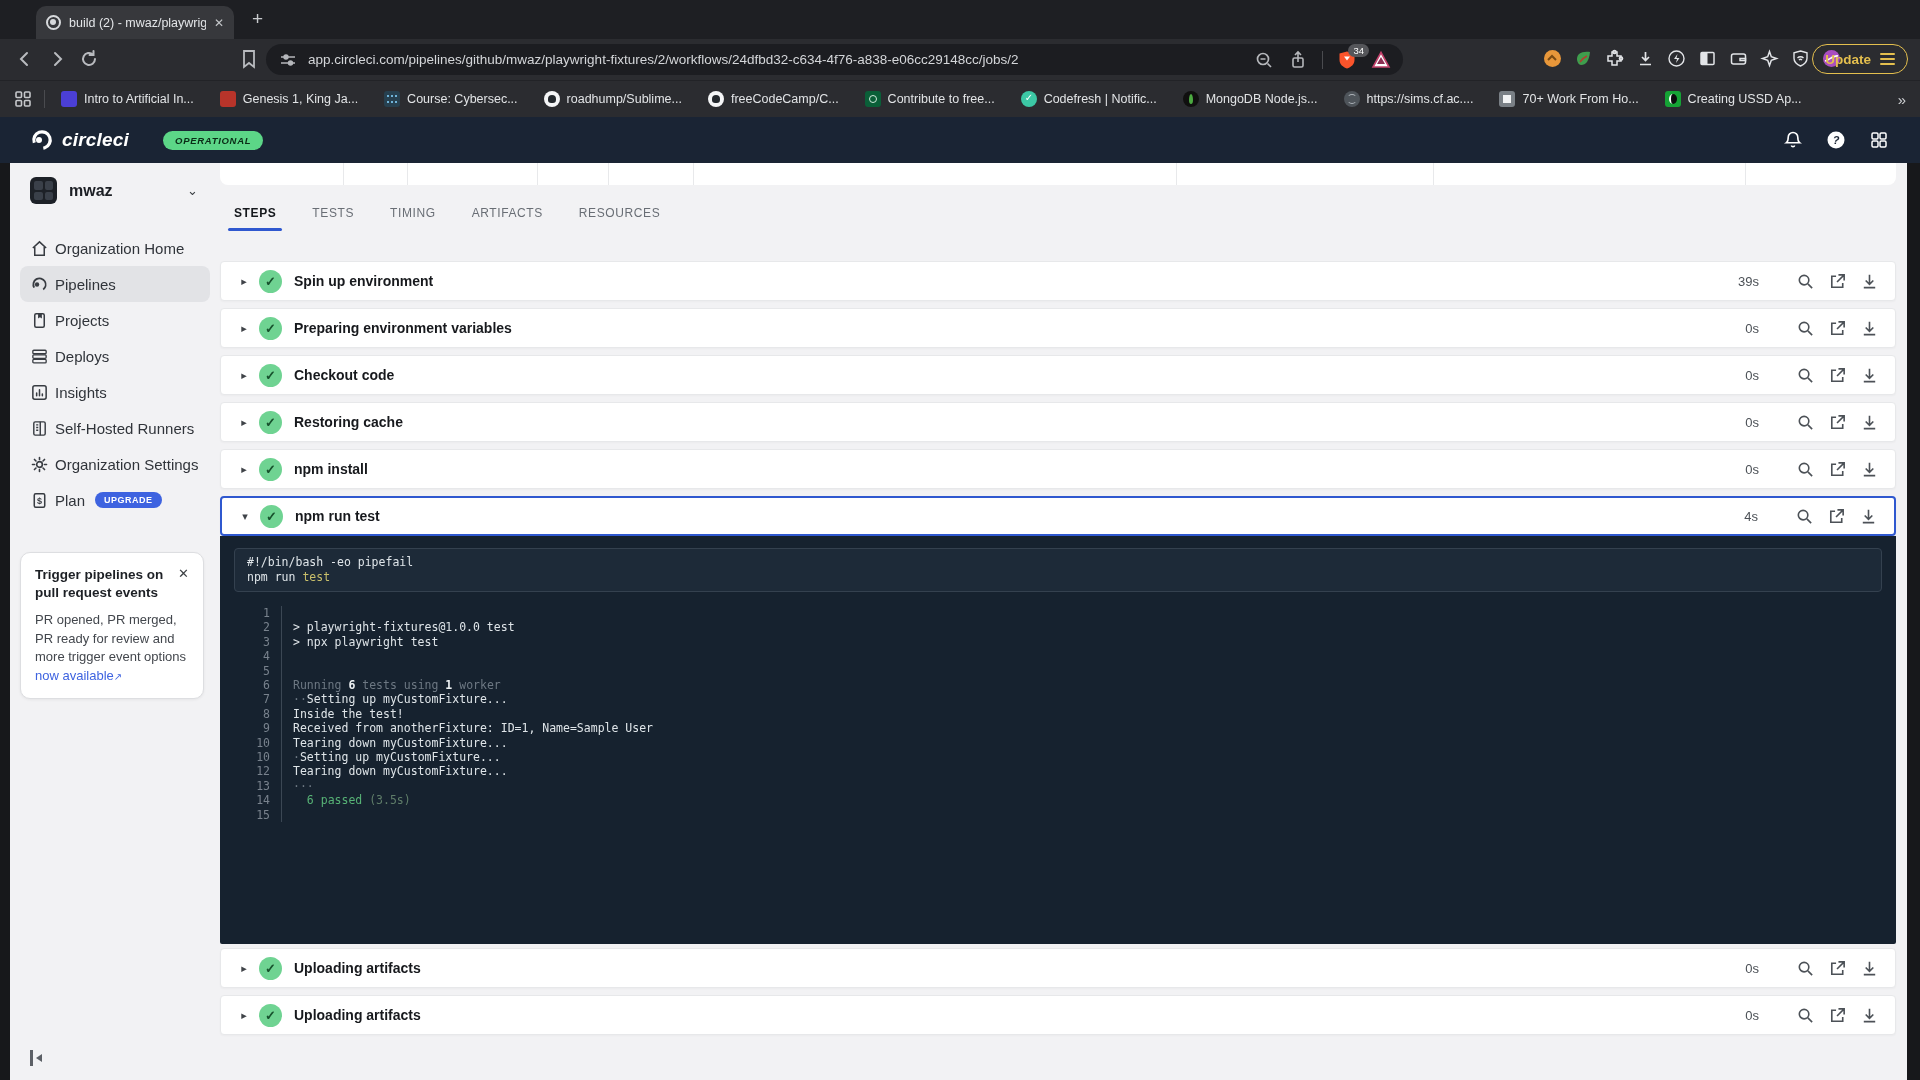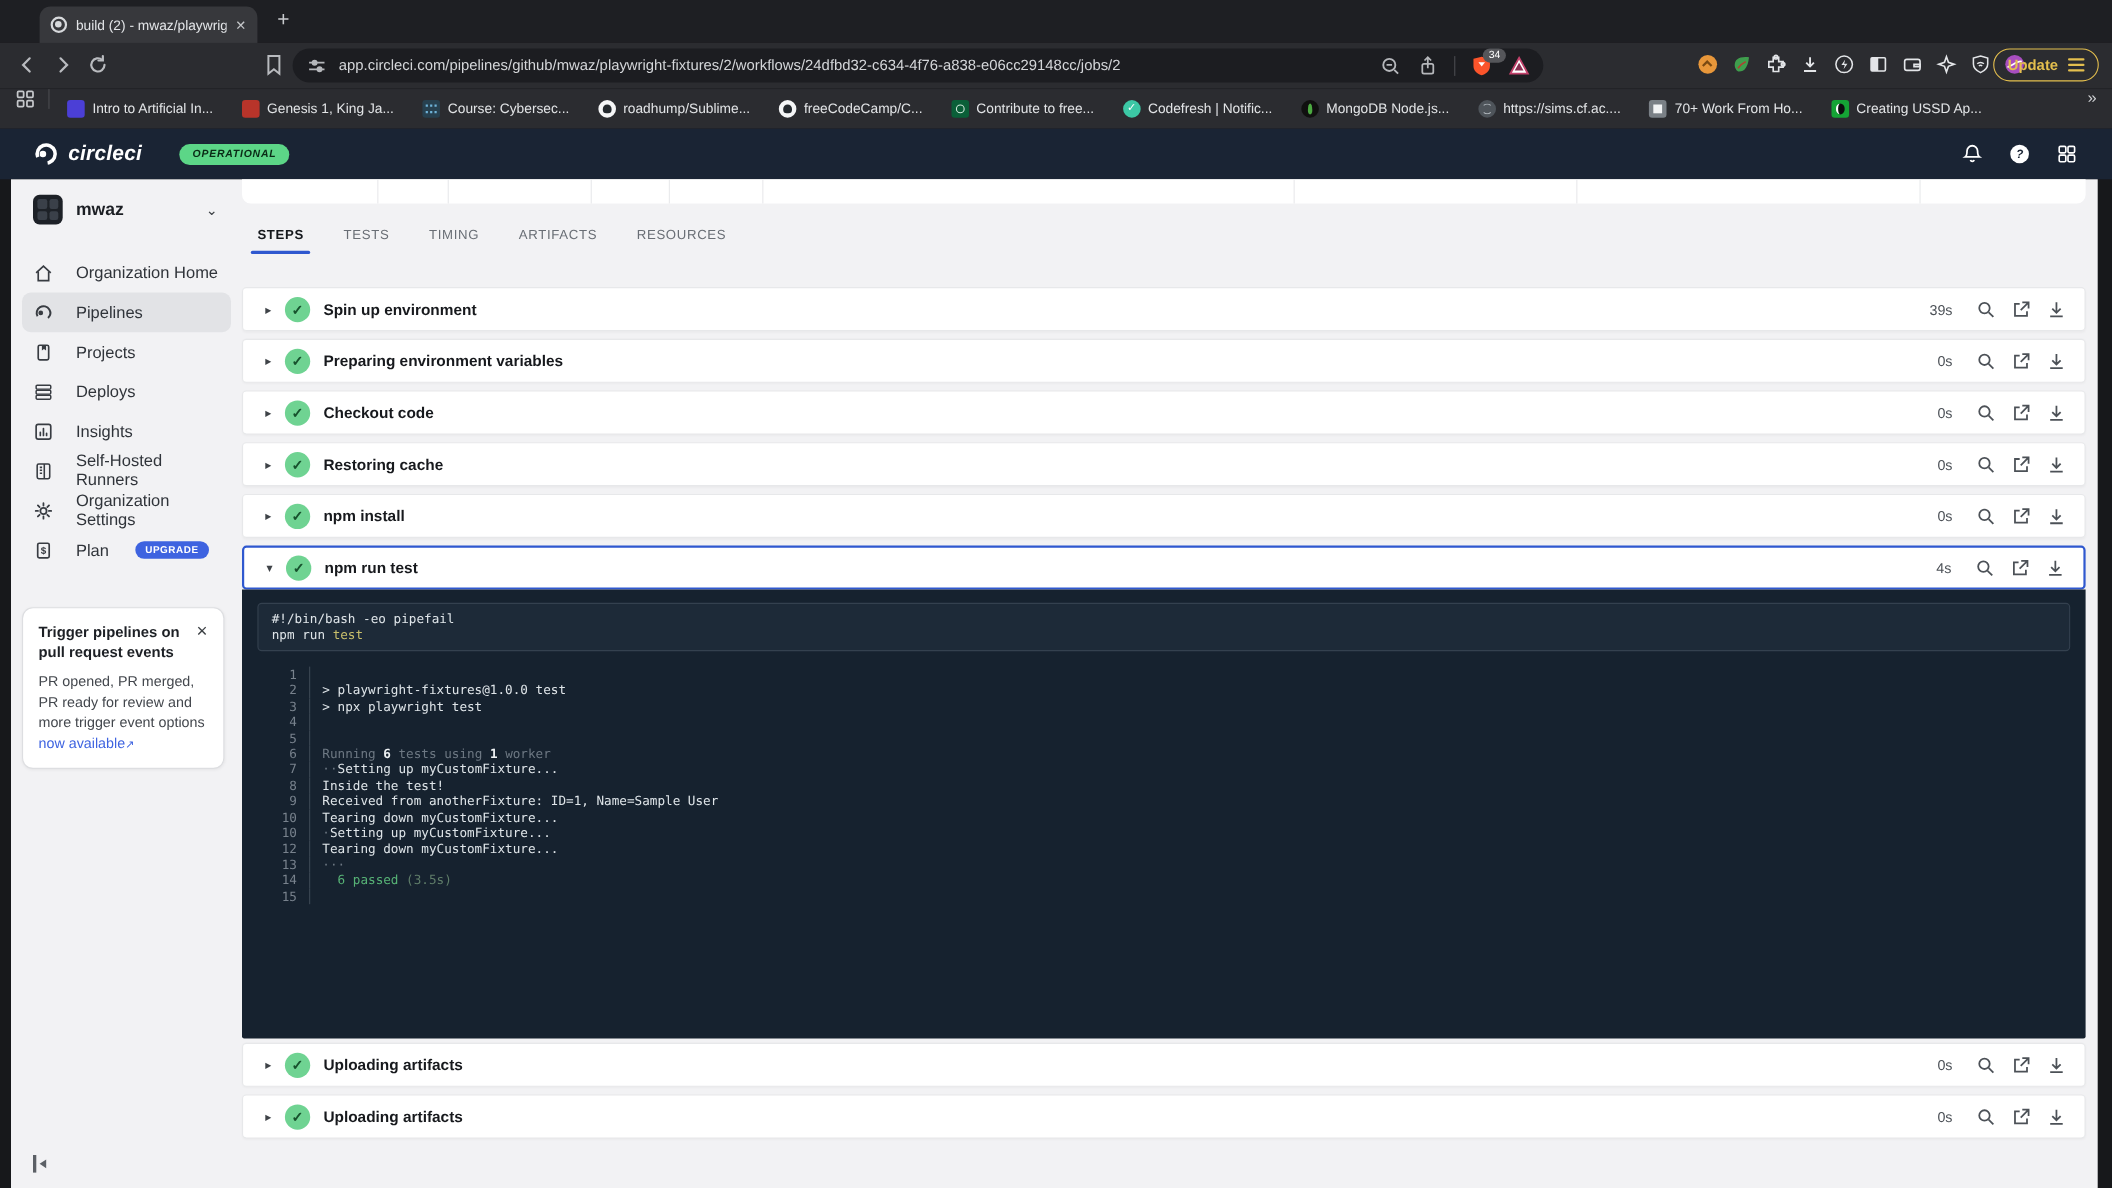--- a/index.html
+++ b/index.html
@@ -38,21 +38,21 @@
   .ext-row { position:absolute; left:1543px; top:10px; display:flex; gap:12px; align-items:center; }
   .ext { width:19px; height:19px; display:flex; align-items:center; justify-content:center; }
   .ext svg { width:19px; height:19px; }
   .update-pill { position:absolute; right:12px; top:5px; height:30px; border:1.5px solid #e4bf4e;
                  border-radius:15px; display:flex; align-items:center; gap:9px; padding:0 12px;
                  color:#e4bf4e; font-weight:bold; font-size:13.5px; }
   .burger { display:flex; flex-direction:column; gap:3px; }
   .burger i { width:15px; height:2px; background:#e4bf4e; border-radius:1px; }
 
   .bookmarks { position:absolute; left:0; top:80px; width:1920px; height:37px;
-               background:#2b2c30; display:flex; padding:0 14px;
+               background:#2b2c30; display:flex; align-items:center; padding:0 14px;
                border-top:1px solid #222327; }
   .apps-ic { width:18px; height:18px; color:#c6c8cb; margin-right:12px; }
   .bm-sep { width:1px; height:18px; background:#4a4b4f; margin-right:16px; }
   .bm { display:flex; align-items:center; gap:7px; margin-right:26px; color:#e2e4e6;
         font-size:12.5px; white-space:nowrap; }
   .bm-icon { width:16px; height:16px; border-radius:3px; flex:0 0 auto; position:relative; }
   .bmi-book-purple{ background:#4b3fd6; }
   .bmi-book-red{ background:#b8342a; }
   .bmi-course-blue{ background:#27404f; }
   .bmi-course-blue::after{content:""; position:absolute; inset:4px 3px; border-top:2px dotted #6fb3d9; border-bottom:2px dotted #6fb3d9;}
@@ -90,21 +90,21 @@
   
   .sidebar { position:absolute; left:0; top:0; width:210px; height:100%; }
   .org-row { display:flex; align-items:center; gap:12px; margin:14px 0 0 20px; }
   .org-avatar { width:27px; height:27px; background:#1d2127; border-radius:6px;
                 display:grid; grid-template-columns:1fr 1fr; grid-template-rows:1fr 1fr;
                 gap:2px; padding:4px; }
   .org-avatar i { background:#3a4049; border-radius:2px; }
   .org-name { font-size:16px; font-weight:bold; color:#1c1f24; flex:1; }
   .org-chev { color:#3c4044; font-size:13px; margin-right:22px; }
   .side-nav { margin-top:26px; }
-  .side-item { display:flex; align-items:center; gap:20px; height:36px;
+  .side-item { display:flex; align-items:center; gap:6px; height:36px;
                margin:0 10px; padding:0 10px; border-radius:8px; color:#30343a;
                font-size:15px; }
   .side-item.selected { background:#e2e3e6; }
   .si-icon { width:19px; height:19px; color:#383c42; flex:0 0 auto; }
   .si-icon svg { width:19px; height:19px; }
   .badge-upgrade { background:#3e63e0; color:#fff; font-size:9px; font-weight:bold;
                    letter-spacing:.5px; border-radius:9px; padding:3px 9px; margin-left:4px;}
   .promo-card { margin:34px 10px 0 10px; width:184px; background:#fff; border:1px solid #dddee1;
                 border-radius:10px; padding:13px 14px; box-shadow:0 1px 3px rgba(0,0,0,.06); }
   .promo-head { display:flex; }
@@ -129,21 +129,21 @@
   .steps-list { margin-top:30px; }
   .step-row { height:40px; background:#fff; border:1px solid #e7e8ea; border-radius:4px;
               display:flex; align-items:center; padding:0 16px 0 12px; margin-bottom:7px;
               box-shadow:0 1px 2px rgba(0,0,0,.03); }
   .step-row.expanded { border:2px solid #2f58cf; margin-bottom:0; }
   .arrow { width:22px; color:#3f4348; font-size:11px; text-align:center; }
   .check { width:23px; height:23px; background:#6fd392; border-radius:50%; color:#17512d;
            font-size:13px; font-weight:bold; display:flex; align-items:center;
            justify-content:center; margin:0 12px 0 4px; }
   .step-name { font-size:14px; font-weight:bold; color:#17191d; flex:1; }
-  .dur { font-size:13px; color:#4c5157; margin-right:8px; }
+  .dur { font-size:13px; color:#4c5157; margin-right:24px; }
   .act { width:19px; height:19px; color:#4c5157; margin-left:13px; }
   .act svg { width:19px; height:19px; }
 
   
   .terminal { height:408px; background:#16222f; border-radius:0 0 2px 2px; margin-bottom:4px;
               font-family:"DejaVu Sans Mono", monospace; overflow:hidden; }
   .cmd-box { margin:12px 14px 14px 14px; background:#1d2a38; border:1px solid #34414f;
              border-radius:4px; padding:6px 12px; font-size:11.5px; line-height:15px; }
   .tline { display:flex; font-size:11.5px; line-height:14.4px; }
   .ln { width:62px; text-align:right; padding-right:11px; color:#78828d;

